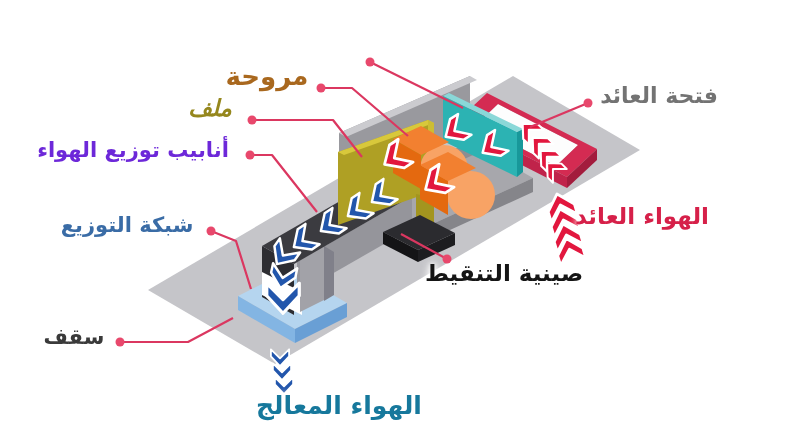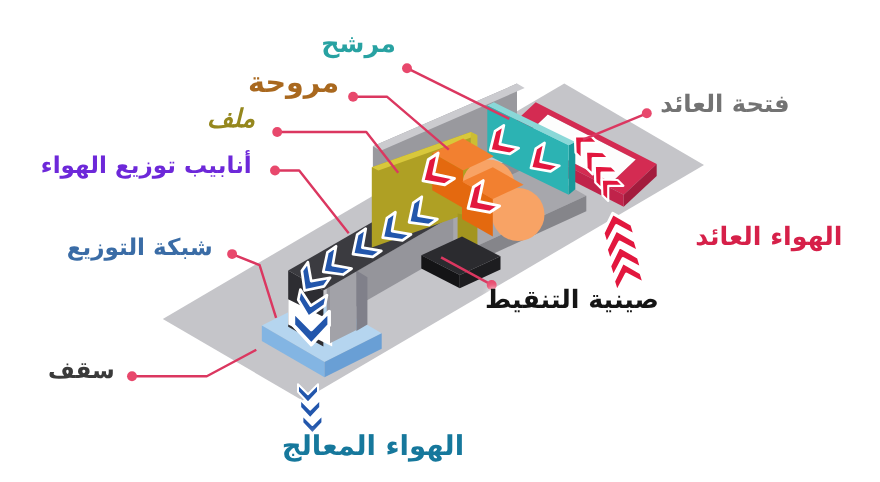--- a/index.html
+++ b/index.html
@@ -130,23 +130,22 @@
         <circle cx="321" cy="88" r="4.5"></circle>
       <circle cx="252" cy="120" r="4.5"></circle>
         <circle cx="250" cy="155" r="4.5"></circle>
       <circle cx="211" cy="231" r="4.5"></circle>
         <circle cx="120" cy="342" r="4.5"></circle>
       <circle cx="447" cy="259" r="4.5"></circle>
         <circle cx="588" cy="103" r="4.5"></circle>
     </g>
   </svg>
 
-  <div class="lbl c-filter" style="left:284px;top:28px;width:84px;">مرشح</div>
   <div class="lbl c-fan" style="left:214px;top:62px;width:106px;">مروحة</div>
   <div class="lbl c-coil" style="left:166px;top:96px;width:88px;font-style:italic;">ملف</div>
   <div class="lbl c-ducts" style="left:22px;top:139px;width:222px;">أنابيب توزيع الهواء</div>
   <div class="lbl c-grille" style="left:50px;top:214px;width:154px;">شبكة التوزيع</div>
   <div class="lbl c-ceiling" style="left:38px;top:326px;width:72px;">سقف</div>
   <div class="lbl c-treated" style="left:246px;top:392px;width:186px;">الهواء المعالج</div>
-  <div class="lbl c-drip" style="left:424px;top:261px;width:192px;">صينية التنقيط</div>
+  <div class="lbl c-drip" style="left:408px;top:261px;width:192px;">صينية التنقيط</div>
   <div class="lbl c-rvent" style="left:592px;top:84px;width:134px;">فتحة العائد</div>
-  <div class="lbl c-rair" style="left:606px;top:204px;width:186px;">الهواء العائد</div>
+  <div class="lbl c-rair" style="left:549px;top:204px;width:186px;">الهواء العائد</div>
 </div>
 
 </body></html>

